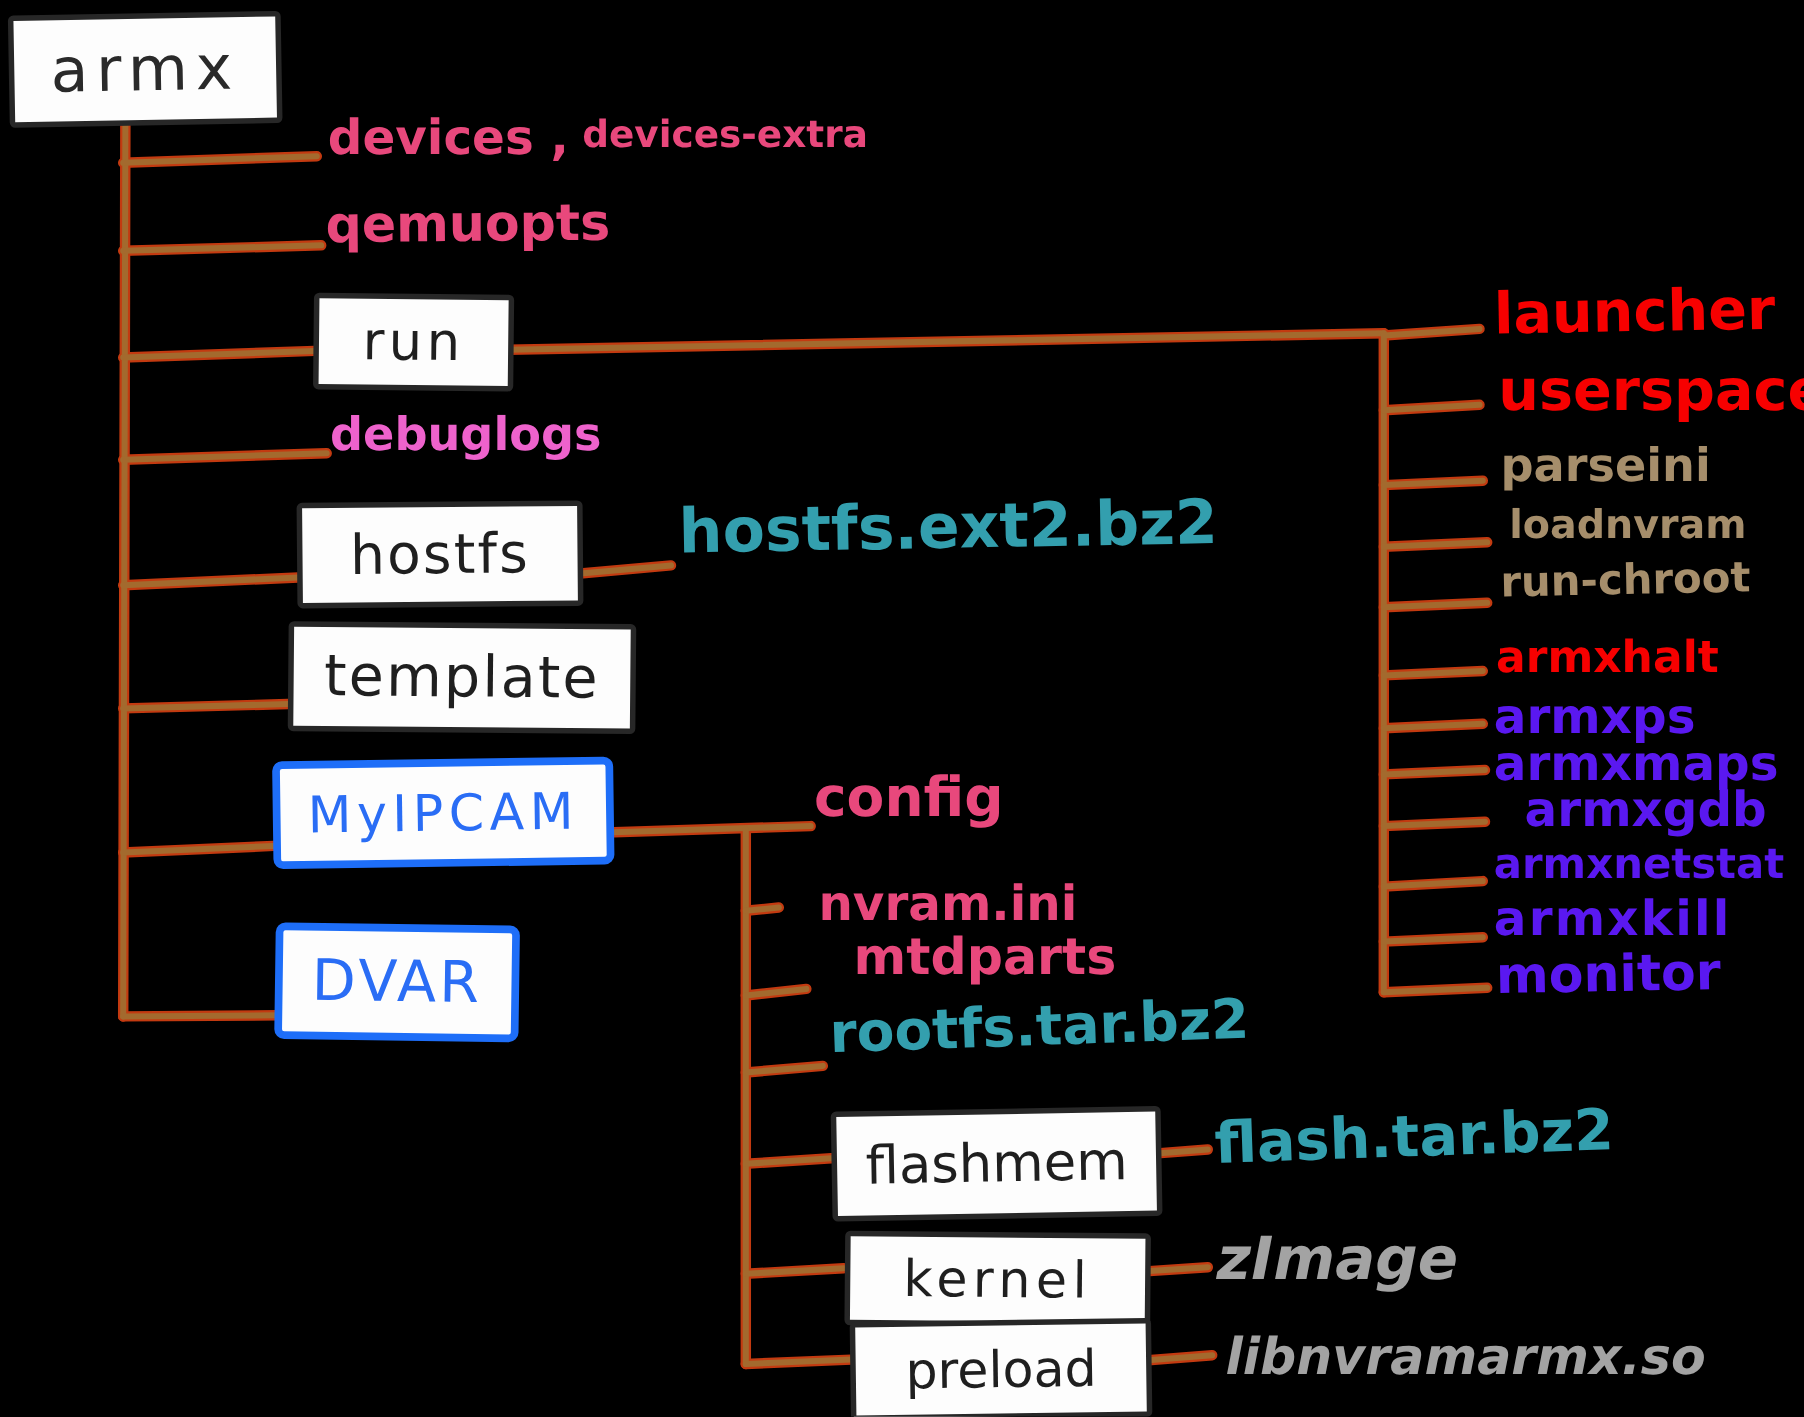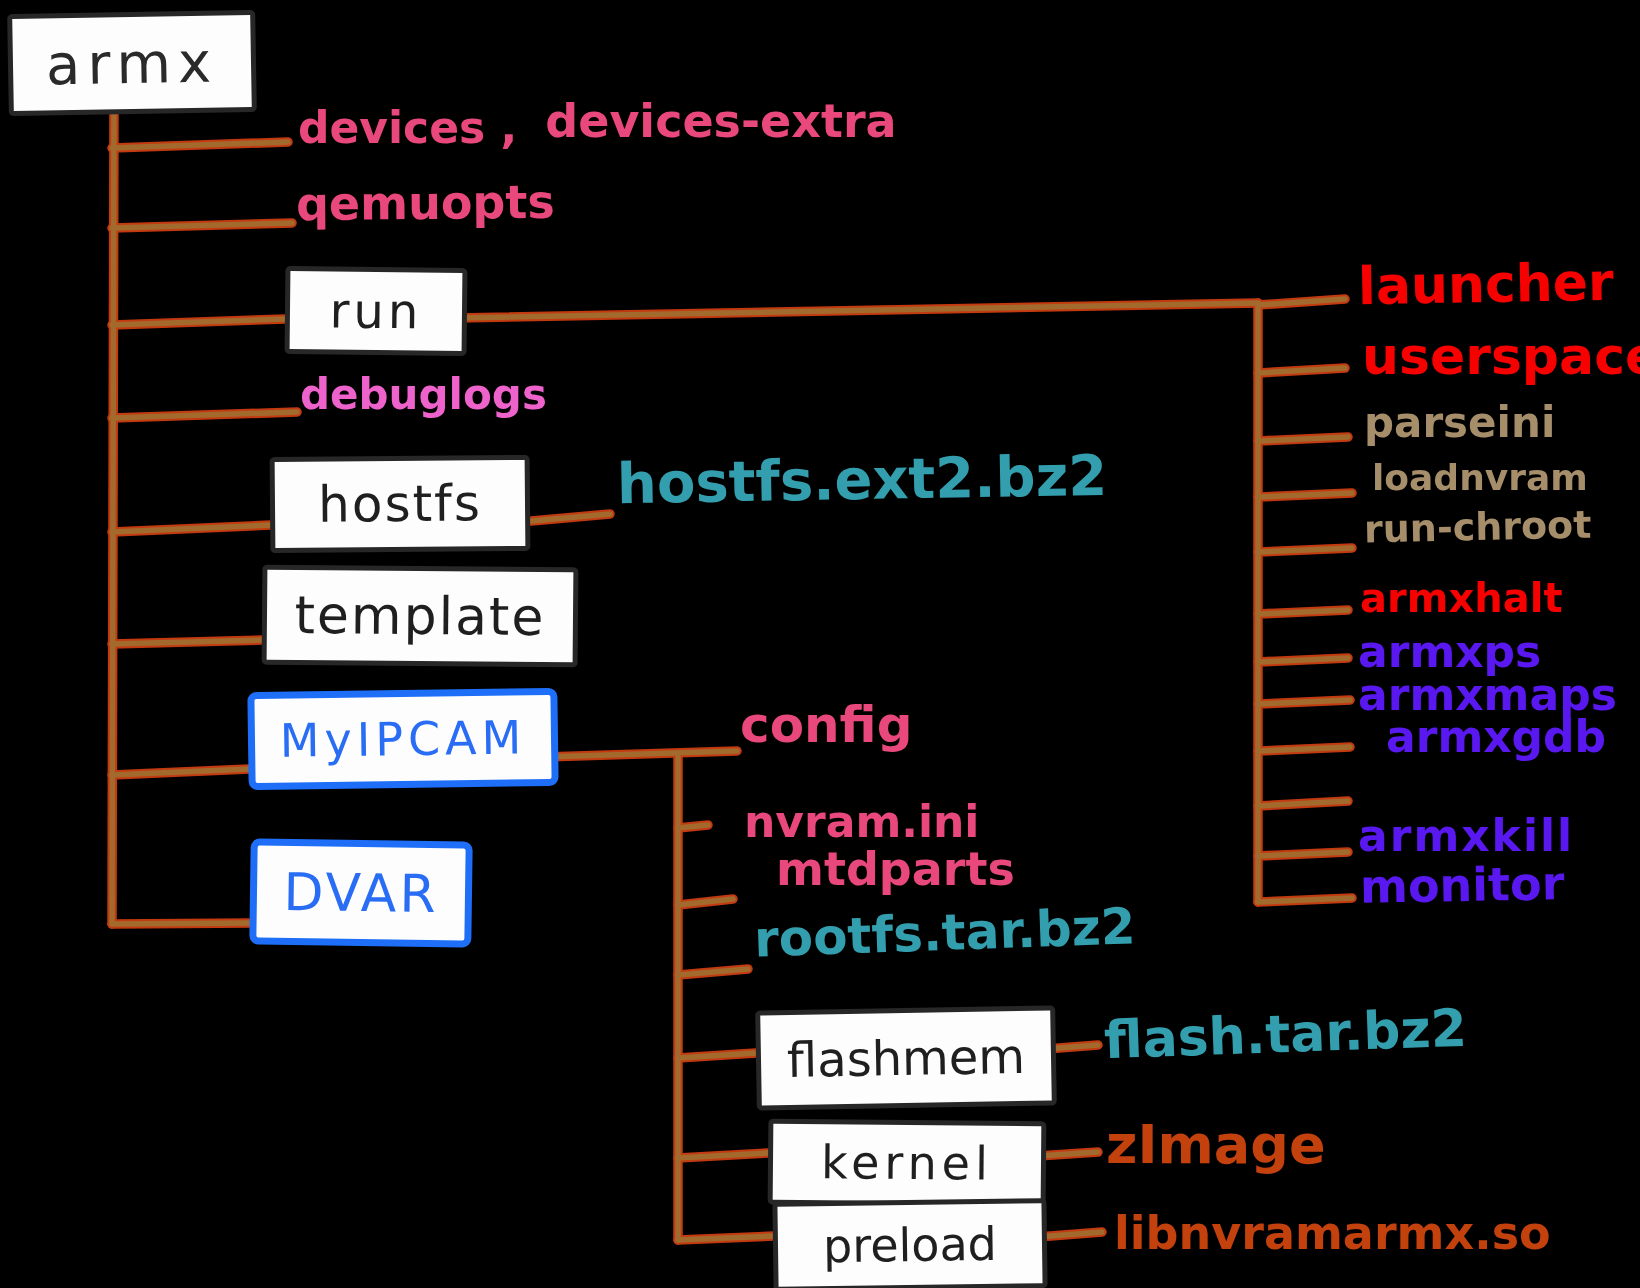--- a/index.html
+++ b/index.html
@@ -15,21 +15,21 @@
     display:flex;align-items:center;justify-content:center;color:#1f1f1f;
   }
   .node-box.hl{border:7px solid #1e6ef8;border-radius:9px;color:#2a6df5;}
   .lbl{position:absolute;font-weight:700;white-space:nowrap;line-height:1;}
   .pink{color:#e8487c;}
   .magenta{color:#ee62cc;}
   .red{color:#f70000;}
   .tan{color:#a68e6b;}
   .purple{color:#5a18f0;}
   .teal{color:#339fae;}
-  .teal2{color:#c2410c;}
+  .teal2{color:#a3a3a3;font-style:italic;}
   .ink{color:#2a2a2a;}
 </style>
 </head>
 <body>
 
 <div id="canvas">
 
   <svg id="lines" aria-hidden="true">
     <defs>
       <path id="p1" d="M114,100 L112,924"></path>
@@ -142,21 +142,21 @@
         <use href="#p34"></use>
         <use href="#p35"></use>
     </g>
   </svg>
 
   <div class="node-box" style="left:8px;top:12px;width:238px;height:92px;transform:rotate(-1deg);">
     <span class="ink" style="font-size:56px;letter-spacing:7px;">armx</span>
   </div>
 
   <div class="lbl pink" style="left:298px;top:104px;font-size:44px;">
-    <span>devices ,</span><span style="font-size:46px;margin-left:28px;position:relative;top:-6px;">devices-extra</span>
+    <span>devices ,</span><span style="font-size:34px;margin-left:12px;position:relative;top:-6px;">devices-extra</span>
   </div>
   <div class="lbl pink" style="left:296px;top:180px;font-size:46px;transform:rotate(-0.5deg);">qemuopts</div>
   <div class="lbl magenta" style="left:300px;top:374px;font-size:42px;">debuglogs</div>
 
   <div class="node-box" style="left:285px;top:267px;width:172px;height:78px;transform:rotate(0.6deg);">
     <span style="font-size:48px;letter-spacing:4px;">run</span>
   </div>
   <div class="node-box" style="left:270px;top:456px;width:250px;height:86px;transform:rotate(-0.5deg);">
     <span style="font-size:50px;letter-spacing:2px;">hostfs</span>
   </div>
@@ -173,20 +173,21 @@
 
   <div class="lbl red" style="left:1358px;top:258px;font-size:52px;transform:rotate(-1deg);">launcher</div>
   <div class="lbl red" style="left:1362px;top:330px;font-size:52px;">userspace</div>
   <div class="lbl tan" style="left:1364px;top:402px;font-size:42px;">parseini</div>
   <div class="lbl tan" style="left:1372px;top:460px;font-size:36px;">loadnvram</div>
   <div class="lbl tan" style="left:1364px;top:508px;font-size:38px;transform:rotate(-1.2deg);">run-chroot</div>
   <div class="lbl red" style="left:1360px;top:578px;font-size:40px;">armxhalt</div>
   <div class="lbl purple" style="left:1358px;top:630px;font-size:44px;">armxps</div>
   <div class="lbl purple" style="left:1358px;top:673px;font-size:44px;">armxmaps</div>
   <div class="lbl purple" style="left:1358px;top:715px;font-size:44px;margin-left:28px;">armxgdb</div>
+  <div class="lbl purple" style="left:1358px;top:766px;font-size:38px;">armxnetstat</div>
   <div class="lbl purple" style="left:1358px;top:814px;font-size:44px;letter-spacing:2px;">armxkill</div>
   <div class="lbl purple" style="left:1360px;top:862px;font-size:46px;transform:rotate(-1deg);">monitor</div>
 
   <div class="lbl pink" style="left:740px;top:700px;font-size:50px;">config</div>
   <div class="lbl pink" style="left:744px;top:782px;font-size:44px;margin-top:18px;">nvram.ini</div>
   <div class="lbl pink" style="left:748px;top:846px;font-size:46px;margin-left:28px;">mtdparts</div>
   <div class="lbl teal" style="left:754px;top:908px;font-size:50px;transform:rotate(-2deg);">rootfs.tar.bz2</div>
 
   <div class="node-box" style="left:756px;top:1008px;width:290px;height:90px;transform:rotate(-1deg);">
     <span style="font-size:48px;">flashmem</span>

